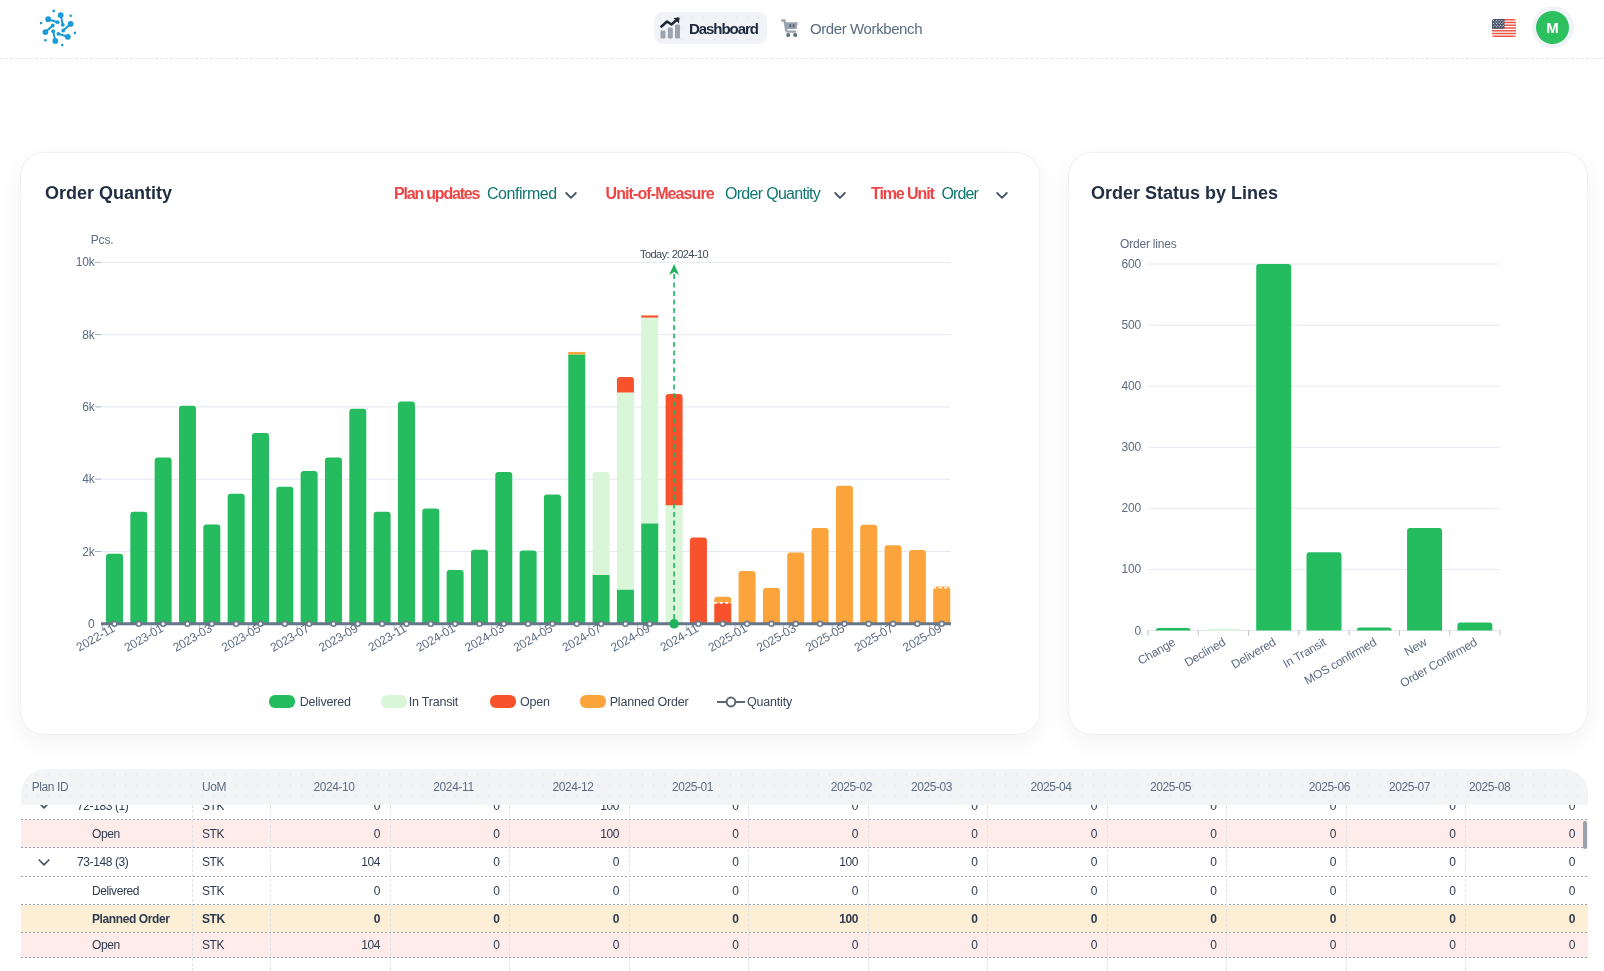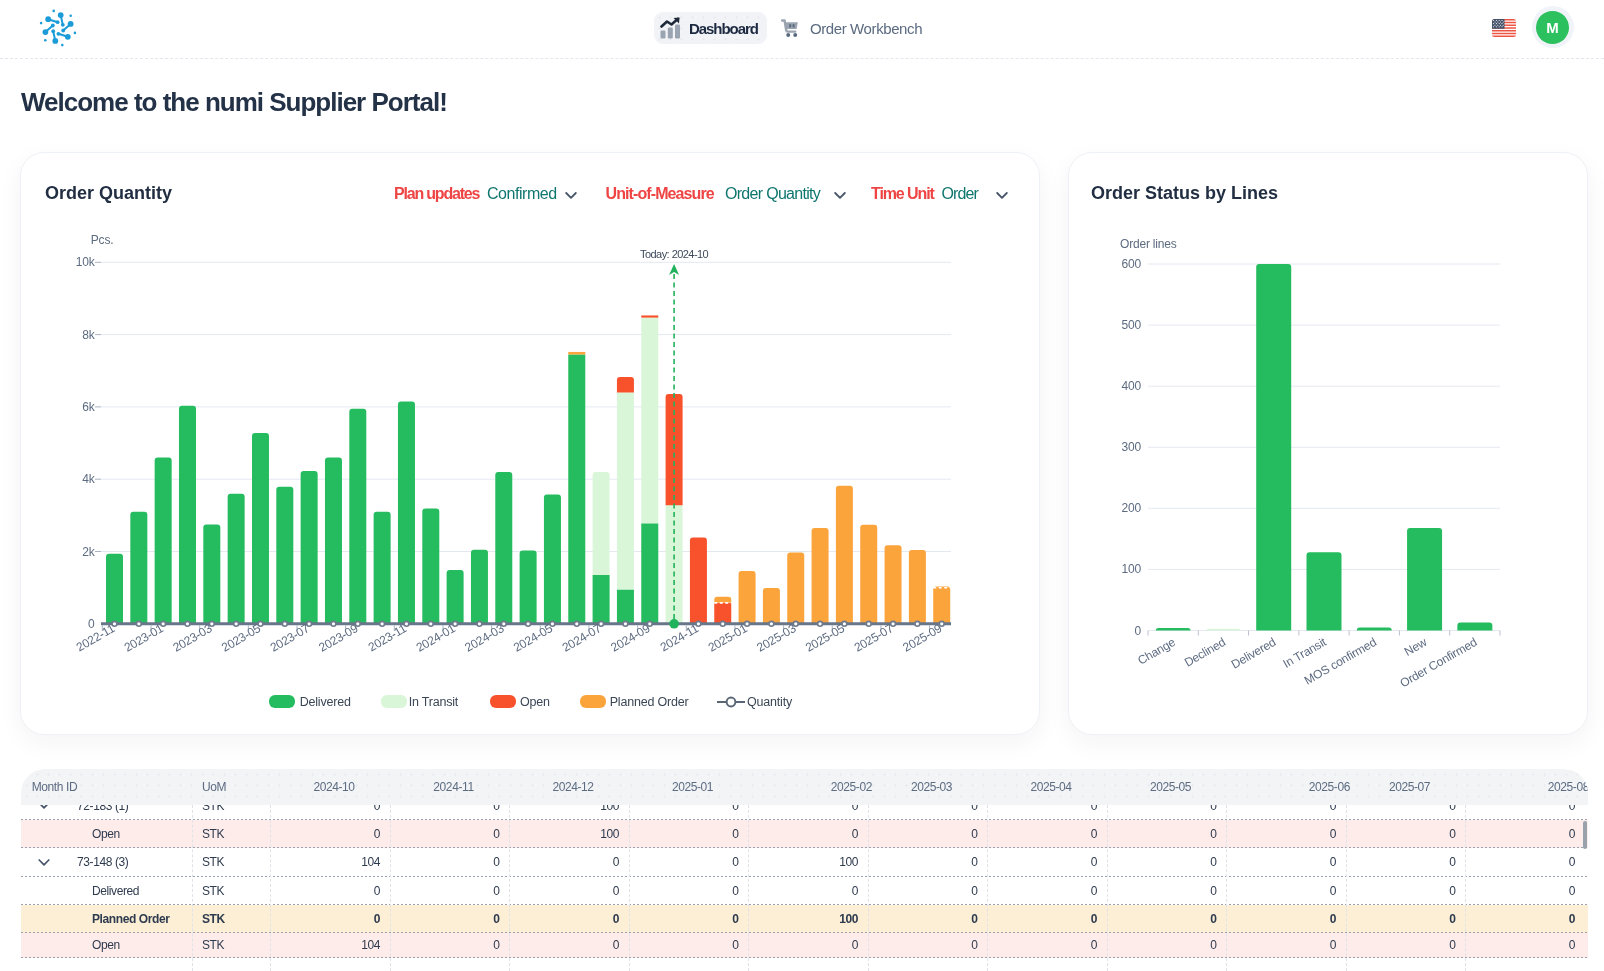--- a/index.html
+++ b/index.html
@@ -96,21 +96,20 @@
 <circle cx="1.6" cy="7.8" r="0.55"></circle>
             <circle cx="4.4" cy="7.8" r="0.55"></circle>
             <circle cx="7.2" cy="7.8" r="0.55"></circle>
             <circle cx="10" cy="7.8" r="0.55"></circle>
 </g>
 </svg>
       </div>
 <div style="position:absolute;left:1531.5px;top:6px;width:42px;height:42px;border-radius:50%;background:#f0f3f7"></div>
 <div style="position:absolute;left:1536px;top:10.5px;width:33px;height:33px;border-radius:50%;background:#2cc05e;color:#fff;font-size:15px;font-weight:700;text-align:center;line-height:33px">M</div>
 </div>
-<h1>Welcome to the numi Supplier Portal!</h1>
 
 <div class="card" style="left:20px;top:152px;width:1020px;height:583px">
 <div class="title" style="left:24px;top:29px">Order Quantity</div>
 <div class="ctl" style="left:373px;letter-spacing:-1.2px">Plan updates</div>
       <div class="ctl ctlval" style="left:466px;letter-spacing:-0.45px">Confirmed</div>
       <svg style="position:absolute;left:543.5px;top:39px" width="12" height="8" viewBox="0 0 12 8">
         <path d="M1.2 1 L6 5.8 L10.8 1" fill="none" stroke="#475569" stroke-width="1.8" stroke-linecap="round" stroke-linejoin="round"></path>
       </svg>
       <div class="ctl" style="left:584.5px;letter-spacing:-0.9px">Unit-of-Measure</div>
       <div class="ctl ctlval" style="left:704px;letter-spacing:-0.7px">Order Quantity</div>
@@ -521,28 +520,28 @@
           <span style="position:absolute;left:846.5px;width:110px;text-align:right;top:0;height:25px;line-height:25px">0</span>
           <span style="position:absolute;left:966.0px;width:110px;text-align:right;top:0;height:25px;line-height:25px">0</span>
           <span style="position:absolute;left:1085.5px;width:110px;text-align:right;top:0;height:25px;line-height:25px">0</span>
           <span style="position:absolute;left:1205.0px;width:110px;text-align:right;top:0;height:25px;line-height:25px">0</span>
           <span style="position:absolute;left:1324.5px;width:110px;text-align:right;top:0;height:25px;line-height:25px">0</span>
           <span style="position:absolute;left:1444.0px;width:110px;text-align:right;top:0;height:25px;line-height:25px">0</span>
           <div style="position:absolute;left:0;bottom:0;width:1567px;height:1px;background:repeating-linear-gradient(90deg,#98a1ad 0,#98a1ad 2.3px,transparent 2.3px,transparent 4px)"></div>
         </div>
       </div>
 <div style="position:absolute;left:0;top:0;width:1567px;height:36px;color:#5d6b81;background-color:#f2f4f6;background-image:radial-gradient(#e9ecf0 1px, transparent 1.15px);background-size:11px 11px;border-radius:24px 24px 0 0;z-index:3">
-        <div style="position:absolute;left:10.7px;top:0;width:160px;height:36px;line-height:36px">Month ID</div>
+        <div style="position:absolute;left:10.7px;top:0;width:160px;height:36px;line-height:36px">Plan ID</div>
         <div style="position:absolute;left:181px;top:0;height:36px;line-height:36px">UoM</div>
         <div style="position:absolute;left:253.0px;width:120px;text-align:center;top:0;height:36px;line-height:36px">2024-10</div>
         <div style="position:absolute;left:372.5px;width:120px;text-align:center;top:0;height:36px;line-height:36px">2024-11</div>
         <div style="position:absolute;left:492.0px;width:120px;text-align:center;top:0;height:36px;line-height:36px">2024-12</div>
         <div style="position:absolute;left:611.5px;width:120px;text-align:center;top:0;height:36px;line-height:36px">2025-01</div>
         <div style="position:absolute;left:731.0px;width:120px;text-align:right;top:0;height:36px;line-height:36px">2025-02</div>
         <div style="position:absolute;left:850.5px;width:120px;text-align:center;top:0;height:36px;line-height:36px">2025-03</div>
         <div style="position:absolute;left:970.0px;width:120px;text-align:center;top:0;height:36px;line-height:36px">2025-04</div>
         <div style="position:absolute;left:1089.5px;width:120px;text-align:center;top:0;height:36px;line-height:36px">2025-05</div>
         <div style="position:absolute;left:1209.0px;width:120px;text-align:right;top:0;height:36px;line-height:36px">2025-06</div>
         <div style="position:absolute;left:1328.5px;width:120px;text-align:center;top:0;height:36px;line-height:36px">2025-07</div>
-        <div style="position:absolute;left:1448.0px;width:120px;text-align:right;top:0;height:36px;line-height:36px">2025-08</div>
+        <div style="position:absolute;left:1448.0px;width:120px;text-align:left;top:0;height:36px;line-height:36px">2025-08</div>
       </div>
 <div style="position:absolute;right:1px;top:52px;width:4px;height:28px;border-radius:2px;background:#99a2ac;z-index:4"></div>
 </div>
 </div>
 </body></html>

